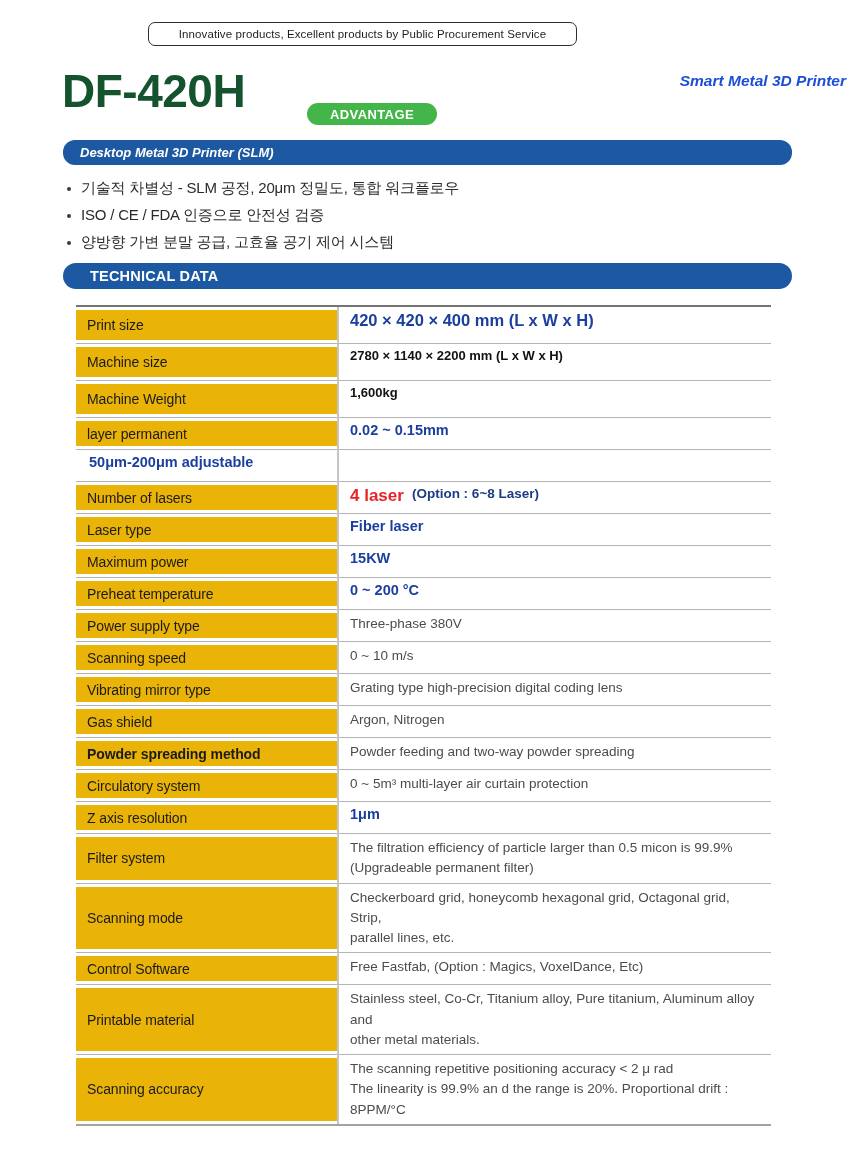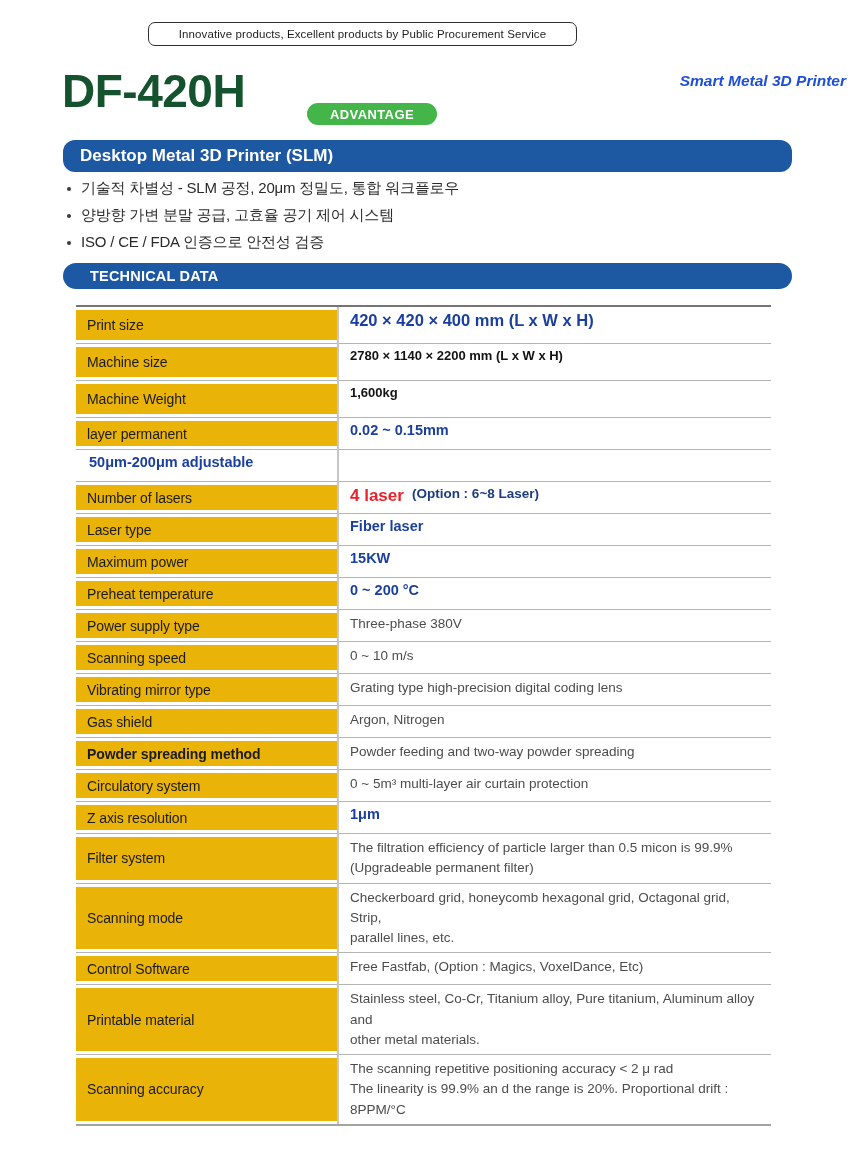--- a/index.html
+++ b/index.html
@@ -33,21 +33,21 @@
     font-size:13px; font-weight:700; letter-spacing:.4px;
     display:flex; align-items:center; justify-content:center;
   }
 
   
   .banner {
     position:absolute; left:63px; width:729px; background:#1d59a3;
     color:#fff; font-weight:700; border-radius:12px;
     display:flex; align-items:center;
   }
-  .banner-product { top:140px; height:32px; font-size:17px; padding-left:17px; }
+  .banner-product { top:140px; height:25px; font-size:13px; padding-left:17px;font-style:italic; }
   .banner-technical { top:263px; height:26px; font-size:14.5px; padding-left:27px; letter-spacing:.2px; border-radius:13px; }
 
   
   .features { position:absolute; left:67px; top:175px; list-style:none; }
   .features li {
     display:flex; align-items:center; height:27px;
     font-size:15px; color:#2a2a2a; letter-spacing:-.2px;
   }
   .features li::before {
     content:""; width:4px; height:4px; border-radius:50%;
@@ -97,22 +97,22 @@
   <h1 class="product-title">DF-420H</h1>
 
   <span class="advantage-badge">ADVANTAGE</span>
 
   <div class="banner banner-product">
     <span>Desktop Metal 3D Printer (SLM)</span>
   </div>
 
   <ul class="features">
       <li>기술적 차별성 - SLM 공정, 20μm 정밀도, 통합 워크플로우</li>
+      <li>ISO / CE / FDA 인증으로 안전성 검증</li>
       <li>양방향 가변 분말 공급, 고효율 공기 제어 시스템</li>
-      <li>ISO / CE / FDA 인증으로 안전성 검증</li>
     </ul>
 
   <div class="banner banner-technical">
     <span>TECHNICAL DATA</span>
   </div>
 
   <div class="spec-table">
   <div class="spec-row row-lg">
     <div class="spec-label">
       <span>Print size</span>

